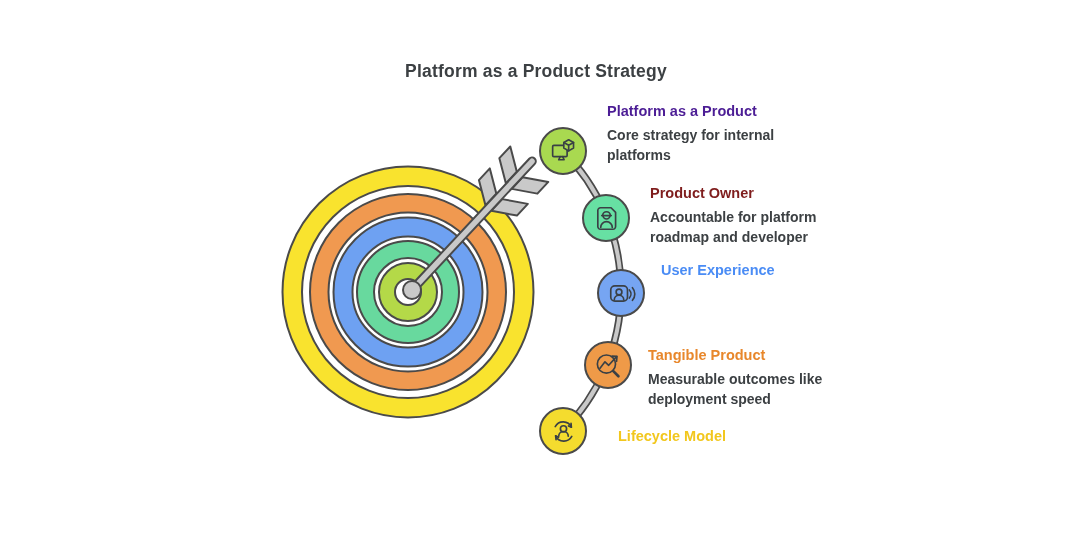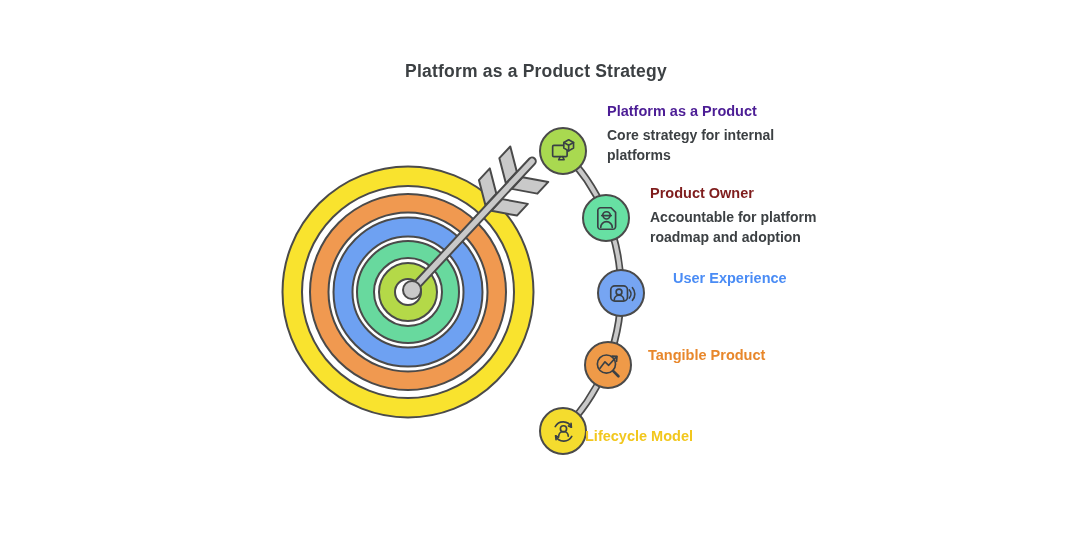--- a/index.html
+++ b/index.html
@@ -26,23 +26,23 @@
     line-height:1.4;white-space:pre-line;
   }
   
   .pos-icon-1{left:539px;top:127px;}
   .pos-icon-2{left:582px;top:194px;}
   .pos-icon-3{left:597px;top:269px;}
   .pos-icon-4{left:584px;top:341px;}
   .pos-icon-5{left:539px;top:407px;}
   .pos-text-1{left:607px;top:103px;width:170px;}
   .pos-text-2{left:650px;top:185px;width:170px;}
-  .pos-text-3{left:661px;top:270px;width:180px;margin-left:12px;}
+  .pos-text-3{left:661px;top:262px;width:180px;}
   .pos-text-4{left:648px;top:347px;width:175px;}
-  .pos-text-5{left:585px;top:428px;width:185px;}
+  .pos-text-5{left:618px;top:428px;width:185px;}
 </style>
 </head>
 <body>
 
 <div class="canvas">
 
   <svg class="scene" viewBox="0 0 1080 540">
 
     <g>
       <circle cx="408" cy="292" r="125.5" stroke-width="2" fill="#F9E32E" stroke="#4A4A4A"></circle>
@@ -98,21 +98,21 @@
         <path d="M11.3 12.2 A3.7 3.7 0 0 1 18.7 12.2"></path>
         <path d="M10.4 12.2 H19.6"></path>
         <path d="M11.7 12.2 A3.3 3.3 0 0 0 18.3 12.2"></path>
         <path d="M9.4 23.6 A5.6 5.6 0 0 1 20.6 23.6"></path>
       </g>
     </svg>
   </div>
   <div class="item-text pos-text-2">
     <h2 class="item-heading" style="color: #7f1d1d;">Product Owner</h2>
     <p class="item-desc">Accountable for platform
-roadmap and adoption</p>
+roadmap and developer</p>
   </div>
 
   <div class="icon-circle pos-icon-3" style="background-color: rgb(118, 165, 242);">
     <svg viewBox="0 0 30 30">
       <g class="glyph">
         <rect x="4.6" y="7.6" width="16.2" height="14.8" rx="4"></rect>
         <circle cx="12.6" cy="13.6" r="2.8"></circle>
         <path d="M8 21.2 A4.6 4.6 0 0 1 17.2 21.2"></path>
         <path d="M22.6 11.6 A5.8 5.8 0 0 1 22.6 19.4"></path>
         <path d="M25.6 9.4 A9.3 9.3 0 0 1 25.6 21.6"></path>
@@ -128,20 +128,22 @@
       <g class="glyph">
         <circle cx="13" cy="13.6" r="8.8"></circle>
         <path d="M19.4 20.2 L24.6 25.4" stroke-width="2.6"></path>
         <path d="M6.8 17.6 L11.6 11.4 L15.2 14.8 L22.8 6.4"></path>
         <path d="M18.4 6 L23.2 6.2 L22.8 11"></path>
       </g>
     </svg>
   </div>
   <div class="item-text pos-text-4">
     <h2 class="item-heading" style="color: rgb(232, 135, 43);">Tangible Product</h2>
+    <p class="item-desc">Measurable outcomes like
+deployment speed</p>
   </div>
 
   <div class="icon-circle pos-icon-5" style="background-color: rgb(244, 220, 46);">
     <svg viewBox="0 0 30 30">
       <g class="glyph">
         <circle cx="15" cy="12.4" r="3"></circle>
         <path d="M10.4 19.6 A4.6 4.6 0 0 1 19.6 19.6"></path>
         <path d="M7 10.2 A8.7 8.7 0 0 1 22.6 10.8"></path>
         <path d="M19.8 9.6 L22.6 10.8 L22.3 7.2"></path>
         <path d="M23 19.8 A8.7 8.7 0 0 1 7.4 19.2"></path>

